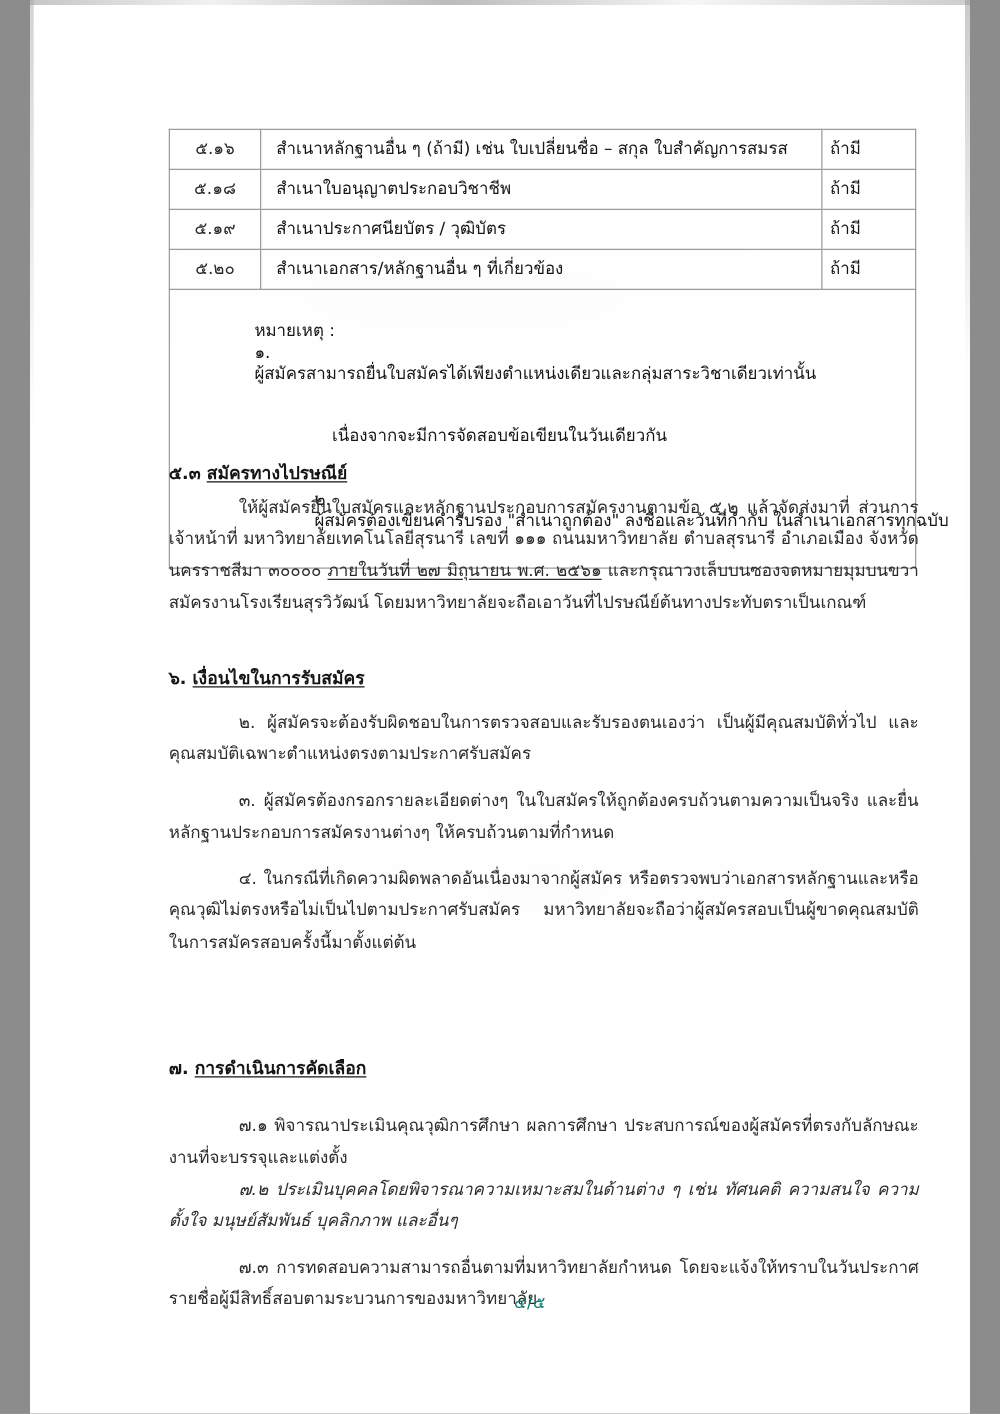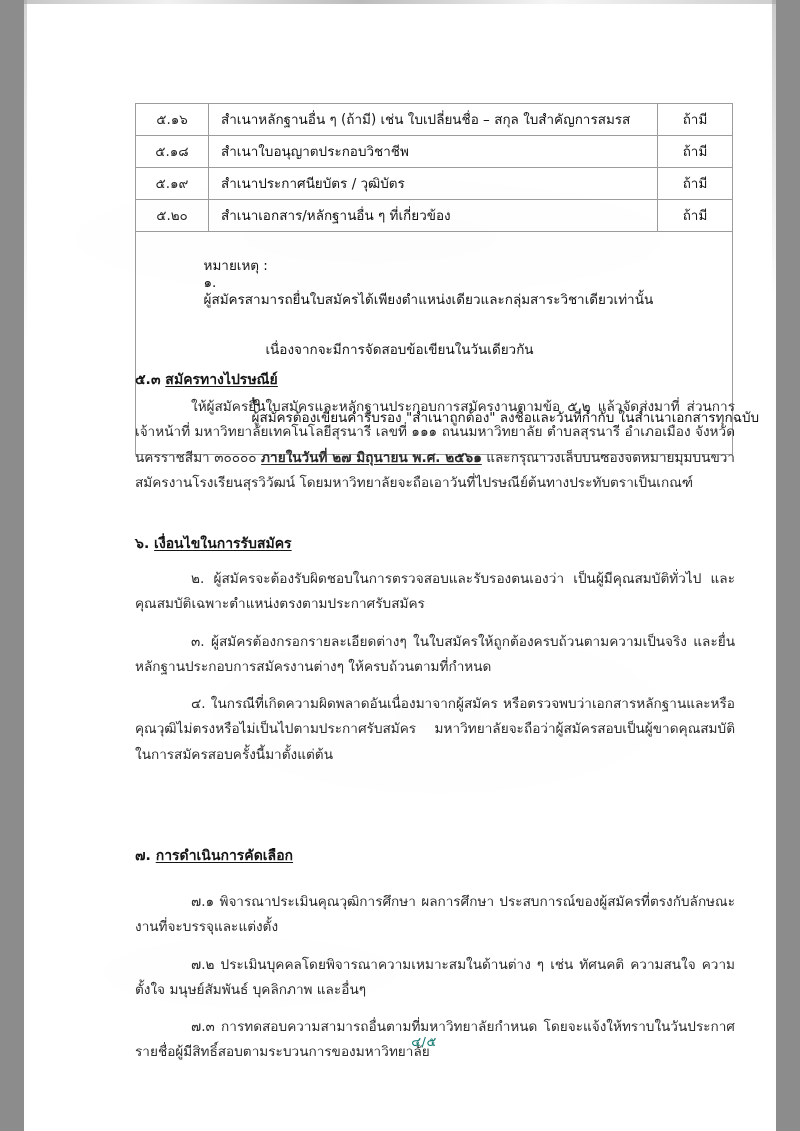--- a/index.html
+++ b/index.html
@@ -82,21 +82,20 @@
     width: 60px;
     text-align: center;
     font-size: 13px;
     color: #272727;
   }
   .col-desc {
     padding-left: 12px !important;
   }
   .col-qty {
     width: 62px;
-    text-align: center;
     font-size: 13px;
   }
   .notes-cell {
     height: auto !important;
     padding: 8px 10px 11px 16px !important;
     font-size: 13.5px;
     line-height: 1.58;
   }
   .notes-line {
     white-space: pre;
@@ -130,21 +129,21 @@
     text-align: justify;
     text-justify: inter-word;
   }
   .para.indent {
     text-indent: 56px;
   }
   .u {
     text-decoration: underline;
     text-underline-offset: 2px;
   }
-  b.strong { font-weight: 700; }
+  b.strong { font-weight: 400; }
 
   .page-number {
     position: absolute;
     left: 0;
     top: 1031px;
     width: 800px;
     text-align: center;
     font-size: 13px;
     color: #0f766e;
     letter-spacing: .5px;
@@ -230,21 +229,21 @@
 
   <div class="body-block" style="top:845px;">
     <div class="heading">
       <span class="num">๗.</span>
       <span class="u">การดำเนินการคัดเลือก</span>
     </div>
 
     <p class="para indent faded" style="margin-top:23px;"><span>๗.๑</span>
       <span>พิจารณาประเมินคุณวุฒิการศึกษา ผลการศึกษา ประสบการณ์ของผู้สมัครที่ตรงกับลักษณะงานที่จะบรรจุและแต่งตั้ง</span></p>
 
-    <p class="para indent faded" style="margin-top:12px;"><span>๗.๒</span>
+    <p class="para indent faded" style="font-style:italic;"><span>๗.๒</span>
       <span>ประเมินบุคคลโดยพิจารณาความเหมาะสมในด้านต่าง ๆ เช่น ทัศนคติ ความสนใจ ความตั้งใจ มนุษย์สัมพันธ์ บุคลิกภาพ และอื่นๆ</span></p>
 
     <p class="para indent faded" style="margin-top:12px;"><span>๗.๓</span>
       <span>การทดสอบความสามารถอื่นตามที่มหาวิทยาลัยกำหนด โดยจะแจ้งให้ทราบในวันประกาศรายชื่อผู้มีสิทธิ์สอบตามระบวนการของมหาวิทยาลัย</span></p>
   </div>
 
   <div class="page-number">๔/๕</div>
 
   <div class="scan-noise"></div>
 </div>

